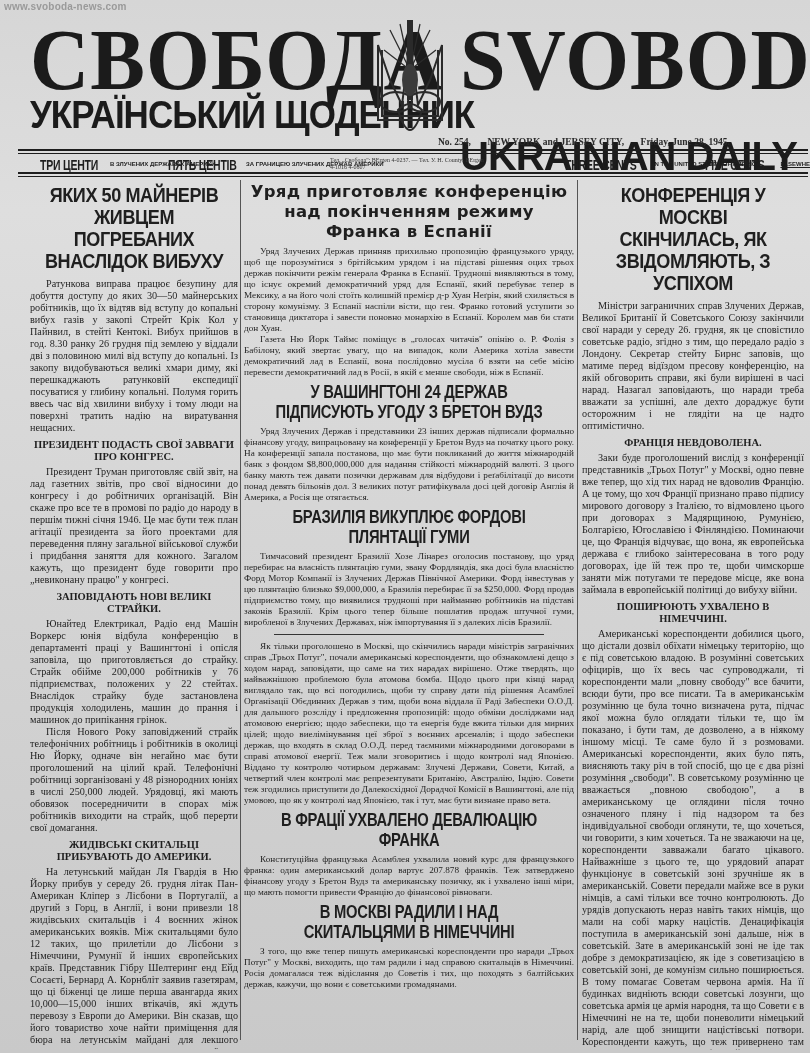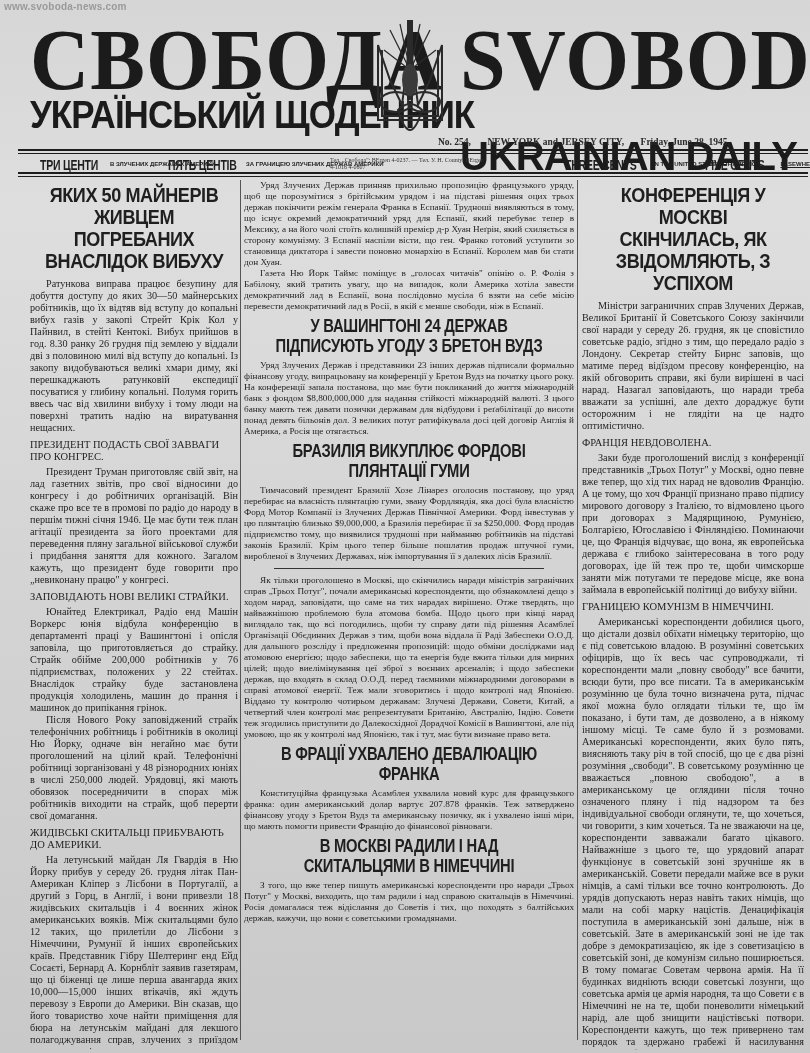--- a/index.html
+++ b/index.html
@@ -34,21 +34,21 @@
   .c1{left:30px;width:208px;height:870px;}
   .c2{left:244px;width:330px;height:870px;}
   .c3{left:582px;width:222px;height:870px;}
   .vline{position:absolute;top:180px;width:1px;height:860px;background:#555;}
   .v1{left:240px;} .v2{left:577px;}
   .col p{margin:0;text-indent:16px;}
   .h-big{font-family:"Liberation Sans",sans-serif;font-weight:bold;text-align:center;line-height:1.05;
          margin:4px 0 6px;letter-spacing:-.5px;transform:scaleX(.86);transform-origin:center;}
   .c1 .h-big{font-size:21px;}
   .c3 .h-big{font-size:21px;}
-  .h-sub{font-family:"Liberation Serif",serif;font-weight:normal;text-align:left;font-size:10.5px;line-height:12px;margin:5px 0 3px;}
+  .h-sub{font-family:"Liberation Serif",serif;font-weight:bold;text-align:center;font-size:10.5px;line-height:12px;margin:5px 0 3px;}
   .h-mid{font-family:"Liberation Sans",sans-serif;font-weight:bold;text-align:center;font-size:18px;
          line-height:20px;margin:4px 0 4px;transform:scaleX(.82);letter-spacing:-.3px;}
   .h-round{font-family:"DejaVu Sans",sans-serif;font-weight:bold;text-align:center;font-size:16.5px;
          line-height:20px;margin:2px 0 4px;letter-spacing:.3px;}
   .c2 p{font-size:9.2px;line-height:11px;}
   .sep{height:1px;background:#333;margin:6px 30px;}
 </style>
 </head>
 <body>
 
@@ -122,38 +122,39 @@
     <p>Президент Труман приготовляє свій звіт, на лад газетних звітів, про свої відносини до конгресу і до робітничих організацій. Він скаже про все те в промові по радіо до народу в першім тижні січня 1946. Це має бути теж план агітації президента за його проектами для переведення пляну загальної військової служби і придбання заняття для кожного. Загалом кажуть, що президент буде говорити про „невиконану працю" у конгресі.</p>
     <div class="h-sub">ЗАПОВІДАЮТЬ НОВІ ВЕЛИКІ СТРАЙКИ.</div>
     <p>Юнайтед Електрикал, Радіо енд Машін Воркерс юнія відбула конференцію в департаменті праці у Вашингтоні і опісля заповіла, що приготовляється до страйку. Страйк обійме 200,000 робітників у 76 підприємствах, положених у 22 стейтах. Внаслідок страйку буде застановлена продукція холодилень, машин до прання і машинок до припікання грінок.</p>
     <p>Після Нового Року заповіджений страйк телефонічних робітниць і робітників в околиці Ню Йорку, одначе він негайно має бути проголошений на цілий край. Телефонічні робітниці зорганізовані у 48 різнородних юніях в числі 250,000 людей. Урядовці, які мають обовязок посередничити в спорах між робітників виходити на страйк, щоб перерти свої домагання.</p>
     <div class="h-sub">ЖИДІВСЬКІ СКИТАЛЬЦІ ПРИБУВАЮТЬ ДО АМЕРИКИ.</div>
     <p>На летунський майдан Ля Гвардія в Ню Йорку прибув у середу 26. грудня літак Пан-Американ Кліпер з Лісбони в Португалії, а другий з Горц, в Англії, і вони привезли 18 жидівських скитальців і 4 воєнних жінок американських вояків. Між скитальцями було 12 таких, що прилетіли до Лісбони з Німеччини, Румунії й інших європейських країв. Представник Гібру Шелтеринг енд Ейд Сосаєті, Бернард А. Корнбліт заявив газетярам, що ці біженці це лише перша авангарда яких 10,000—15,000 інших втікачів, які ждуть перевозу з Европи до Америки. Він сказав, що його товариство хоче найти приміщення для бюра на летунськім майдані для лекшого полагоджування справ, злучених з приїздом цим скитальців.</p>
 
   </div>
 
   <div class="col c2">
+    <div class="h-round">Уряд приготовляє конференцію над покінченням режиму Франка в Еспанії</div>
     <p>Уряд Злучених Держав принняв прихильно пропозицію французького уряду, щоб ще порозумітися з брітійським урядом і на підставі рішення оцих трьох держав покінчити режім генерала Франка в Еспанії. Трудноші виявляються в тому, що існує окремий демократичний уряд для Еспанії, який перебуває тепер в Мексику, а на його чолі стоїть колишній премієр д-р Хуан Неґрін, який схиляється в сторону комунізму. З Еспанії наспіли вісти, що ген. Франко готовий уступити зо становища диктатора і завести поновно монархію в Еспанії. Королем мав би стати дон Хуан.</p>
-    <p>Газета Ню Йорк Таймс поміщує в „голосах читачів" опінію о. Р. Фолія з Бабілону, який тратить увагу, що на випадок, коли Америка хотіла завести демократичний лад в Еспанії, вона послідовно мусіла б взяти на себе місію перевести демократичний лад в Росії, в якій є менше свободи, ніж в Еспанії.</p>
+    <p>Газета Ню Йорк Таймс поміщує в „голосах читачів" опінію о. Р. Фолія з Бабілону, який звертає увагу, що на випадок, коли Америка хотіла завести демократичний лад в Еспанії, вона послідовно мусіла б взяти на себе місію перевести демократичний лад в Росії, в якій є менше свободи, ніж в Еспанії.</p>
     <div class="h-mid">У ВАШИНГТОНІ 24 ДЕРЖАВ ПІДПИСУЮТЬ УГОДУ З БРЕТОН ВУДЗ</div>
     <p>Уряд Злучених Держав і представники 23 інших держав підписали формально фінансову угоду, випрацьовану на конференції у Бретон Вудз на початку цього року. На конференції запала постанова, що має бути покликаний до життя міжнародній банк з фондом $8,800,000,000 для надання стійкості міжнародній валюті. З цього банку мають теж давати позички державам для відбудови і реґабілітації до висоти понад девять більонів дол. З великих потуг ратифікувала досі цей договір Англія й Америка, а Росія ще отягається.</p>
     <div class="h-mid">БРАЗИЛІЯ ВИКУПЛЮЄ ФОРДОВІ ПЛЯНТАЦІЇ ГУМИ</div>
     <p>Тимчасовий президент Бразилії Хозе Лінарез оголосив постанову, що уряд перебирає на власність плянтацію гуми, звану Фордляндія, яка досі була власністю Форд Мотор Компанії із Злучених Держав Північної Америки. Форд інвестував у цю плянтацію близько $9,000,000, а Бразилія перебирає її за $250,000. Форд продав підприємство тому, що виявилися трудноші при найманню робітників на підставі законів Бразилії. Крім цього тепер більше пошлатив продаж штучної гуми, виробленої в Злучених Державах, ніж імпортування її з далеких лісів Бразилії.</p>
     <div class="sep"></div>
     <p>Як тільки проголошено в Москві, що скінчились наради міністрів загранічних справ „Трьох Потуг", почали американські кореспонденти, що обзнакомлені дещо з ходом нарад, заповідати, що саме на тих нарадах вирішено. Отже твердять, що найважнішою проблемою була атомова бомба. Щодо цього при кінці нарад виглядало так, що всі погодились, щоби ту справу дати під рішення Асамблеї Організації Обєдинних Держав з тим, щоби вона віддала її Раді Забеспеки О.О.Д. для дальшого розсліду і предложення пропозицій: щодо обміни досліджами над атомовою енергією; щодо забеспеки, що та енергія буде вжита тільки для мирних цілей; щодо виелімінування цеї зброї з воєнних арсеналів; і щодо забеспеки держав, що входять в склад О.О.Д. перед таємними міжнародними договорами в справі атомової енергії. Теж мали зговоритись і щодо контролі над Японією. Віддано ту контролю чотирьом державам: Злучені Держави, Совети, Китай, а четвертий член контролі має репрезентувати Британію, Австралію, Індію. Совети теж згодились приступити до Далекосхідної Дорадчої Комісії в Вашингтоні, але під умовою, що як у контролі над Японією, так і тут, має бути визнане право вета.</p>
     <div class="h-mid">В ФРАЦІЇ УХВАЛЕНО ДЕВАЛЮАЦІЮ ФРАНКА</div>
     <p>Конституційна французька Асамблея ухвалила новий курс для французького франка: один американський долар вартує 207.878 франків. Теж затверджено фінансову угоду з Бретон Вудз та американську позичку, як і ухвалено інші міри, що мають помогти привести Францію до фінансової рівноваги.</p>
     <div class="h-mid">В МОСКВІ РАДИЛИ І НАД СКИТАЛЬЦЯМИ В НІМЕЧЧИНІ</div>
     <p>З того, що вже тепер пишуть американські кореспонденти про наради „Трьох Потуг" у Москві, виходить, що там радили і над справою скитальців в Німеччині. Росія домагалася теж відіслання до Советів і тих, що походять з балтійських держав, кажучи, що вони є советськими громадянами.</p>
 
   </div>
 
   <div class="col c3">
     <div class="h-big">КОНФЕРЕНЦІЯ У МОСКВІ СКІНЧИЛАСЬ, ЯК ЗВІДОМЛЯЮТЬ, З УСПІХОМ</div>
     <p>Міністри заграничних справ Злучених Держав, Великої Британії й Советського Союзу закінчили свої наради у середу 26. грудня, як це сповістило советське радіо, згідно з тим, що передало радіо з Лондону. Секретар стейту Бирнс заповів, що матиме перед відїздом пресову конференцію, на якій обговорить справи, які були вирішені в часі нарад. Назагал заповідають, що наради треба вважати за успішні, але дехто дораджує бути осторожним і не глядіти на це надто оптимістично.</p>
     <div class="h-sub">ФРАНЦІЯ НЕВДОВОЛЕНА.</div>
     <p>Заки буде проголошений вислід з конференції представників „Трьох Потуг" у Москві, одно певне вже тепер, що хід тих нарад не вдоволив Францію. А це тому, що хоч Франції признано право підпису мирового договору з Італією, то відмовлено цього при договорах з Мадярщиною, Румунією, Болгарією, Югославією і Фінляндією. Поминаючи це, що Франція відчуває, що вона, як европейська держава є глибоко заінтересована в того роду договорах, іде їй теж про те, щоби чимскорше заняти між потугами те передове місце, яке вона займала в европейській політиці до вибуху війни.</p>
-    <div class="h-sub">ГРАНИЦЕЮ КОМУНІЗМ В НІМЕЧЧИНІ.</div>
+    <div class="h-sub">ПОШИРЮЮТЬ УХВАЛЕНО В НІМЕЧЧИНІ.</div>
     <p>Американські кореспонденти добилися цього, що дістали дозвіл обїхати німецьку територію, що є під советською владою. В розумінні советських офіцирів, що їх весь час супроводжали, ті кореспонденти мали „повну свободу" все бачити, всюди бути, про все писати. Та в американськім розумінню це була точно визначена рута, підчас якої можна було оглядати тільки те, що їм показано, і бути там, де дозволено, а в ніякому іншому місці. Те саме було й з розмовами. Американські кореспонденти, яких було пять, виясняють таку річ в той спосіб, що це є два різні розуміння „свободи". В советському розумінню це вважається „повною свободою", а в американському це оглядини після точно означеного пляну і під надзором та без індивідуальної свободи оглянути, те, що хочеться, чи говорити, з ким хочеться. Та не зважаючи на це, кореспонденти завважали багато цікавого. Найважніше з цього те, що урядовий апарат функціонує в советській зоні зручніше як в американській. Совети передали майже все в руки німців, а самі тільки все точно контролюють. До урядів допускають нераз навіть таких німців, що мали на собі марку націстів. Денацифікація поступила в американській зоні дальше, ніж в советській. Зате в американській зоні не іде так добре з демократизацією, як іде з советизацією в советській зоні, де комунізм сильно поширюється. В тому помагає Советам червона армія. На її будинках видніють всюди советські лозунги, що советська армія це армія народня, та що Совети є в Німеччині не на те, щоби поневолити німецький нарід, але щоб знищити націстівські потвори. Кореспонденти кажуть, що теж приверненo там порядок та здержано грабежі й насилування жінок, що було там донедавна серед советського війська звичайною подією.</p>
 
   </div>
 
 </div>
 
 </body></html>

